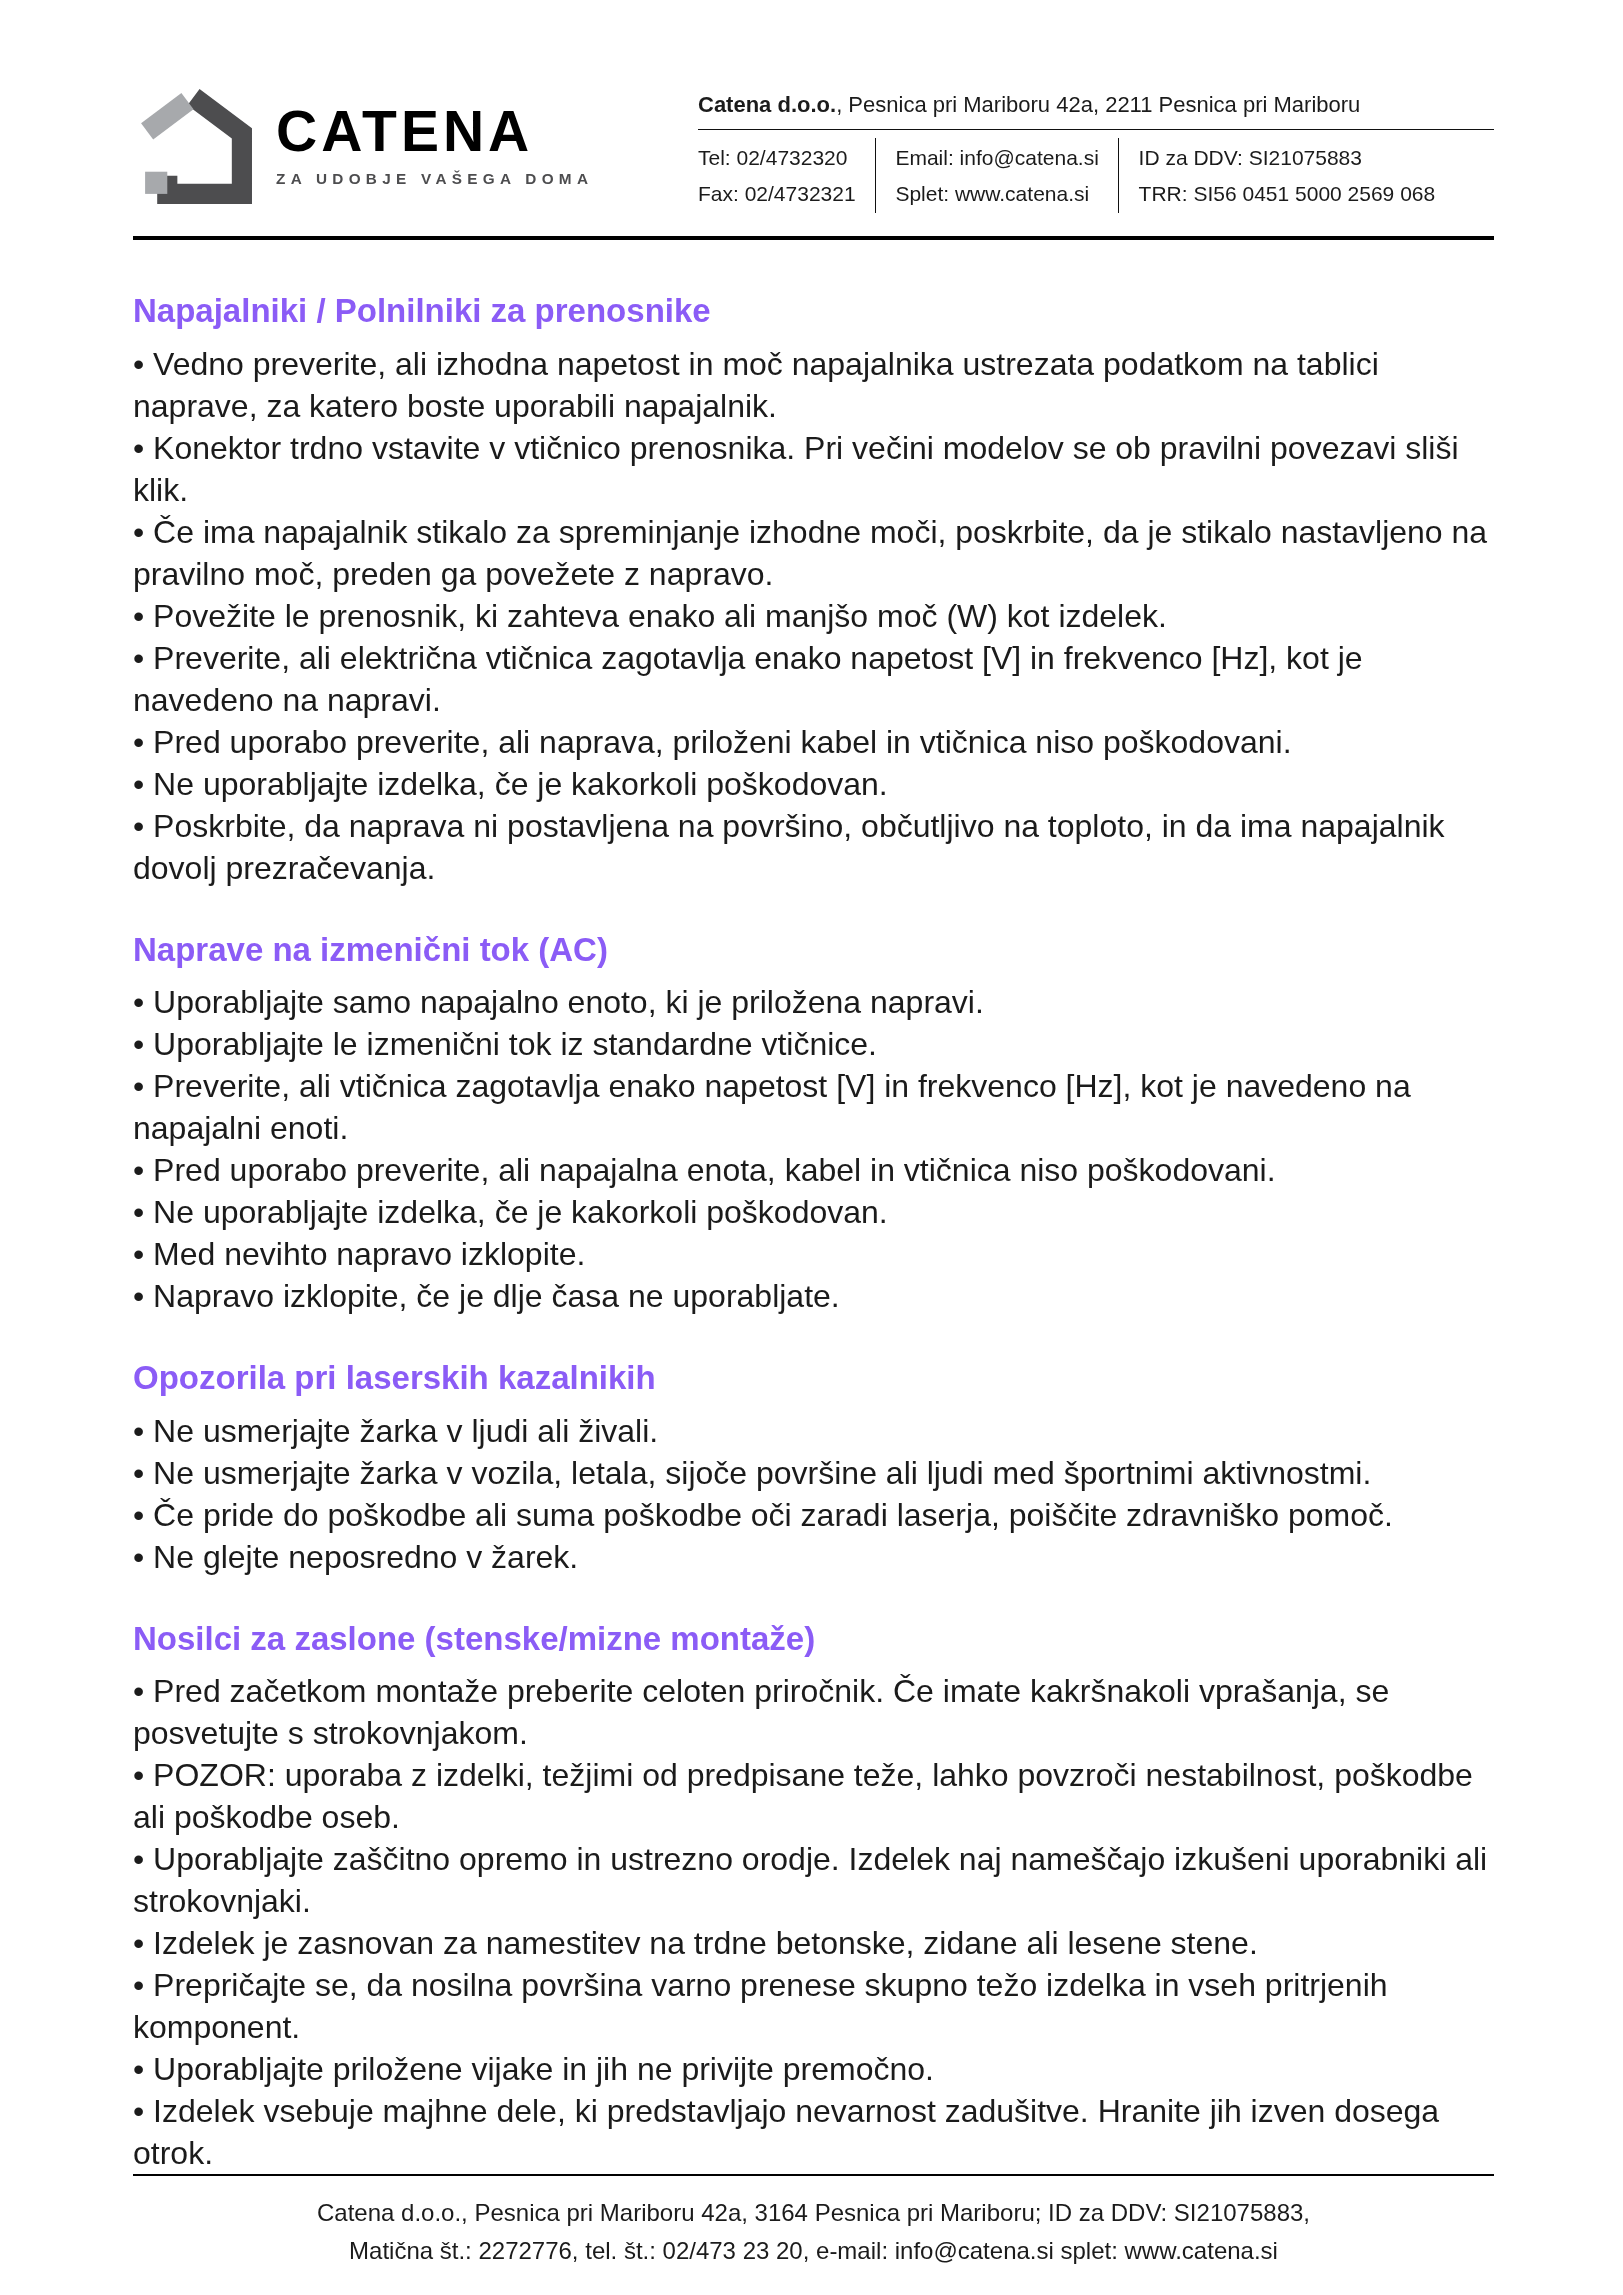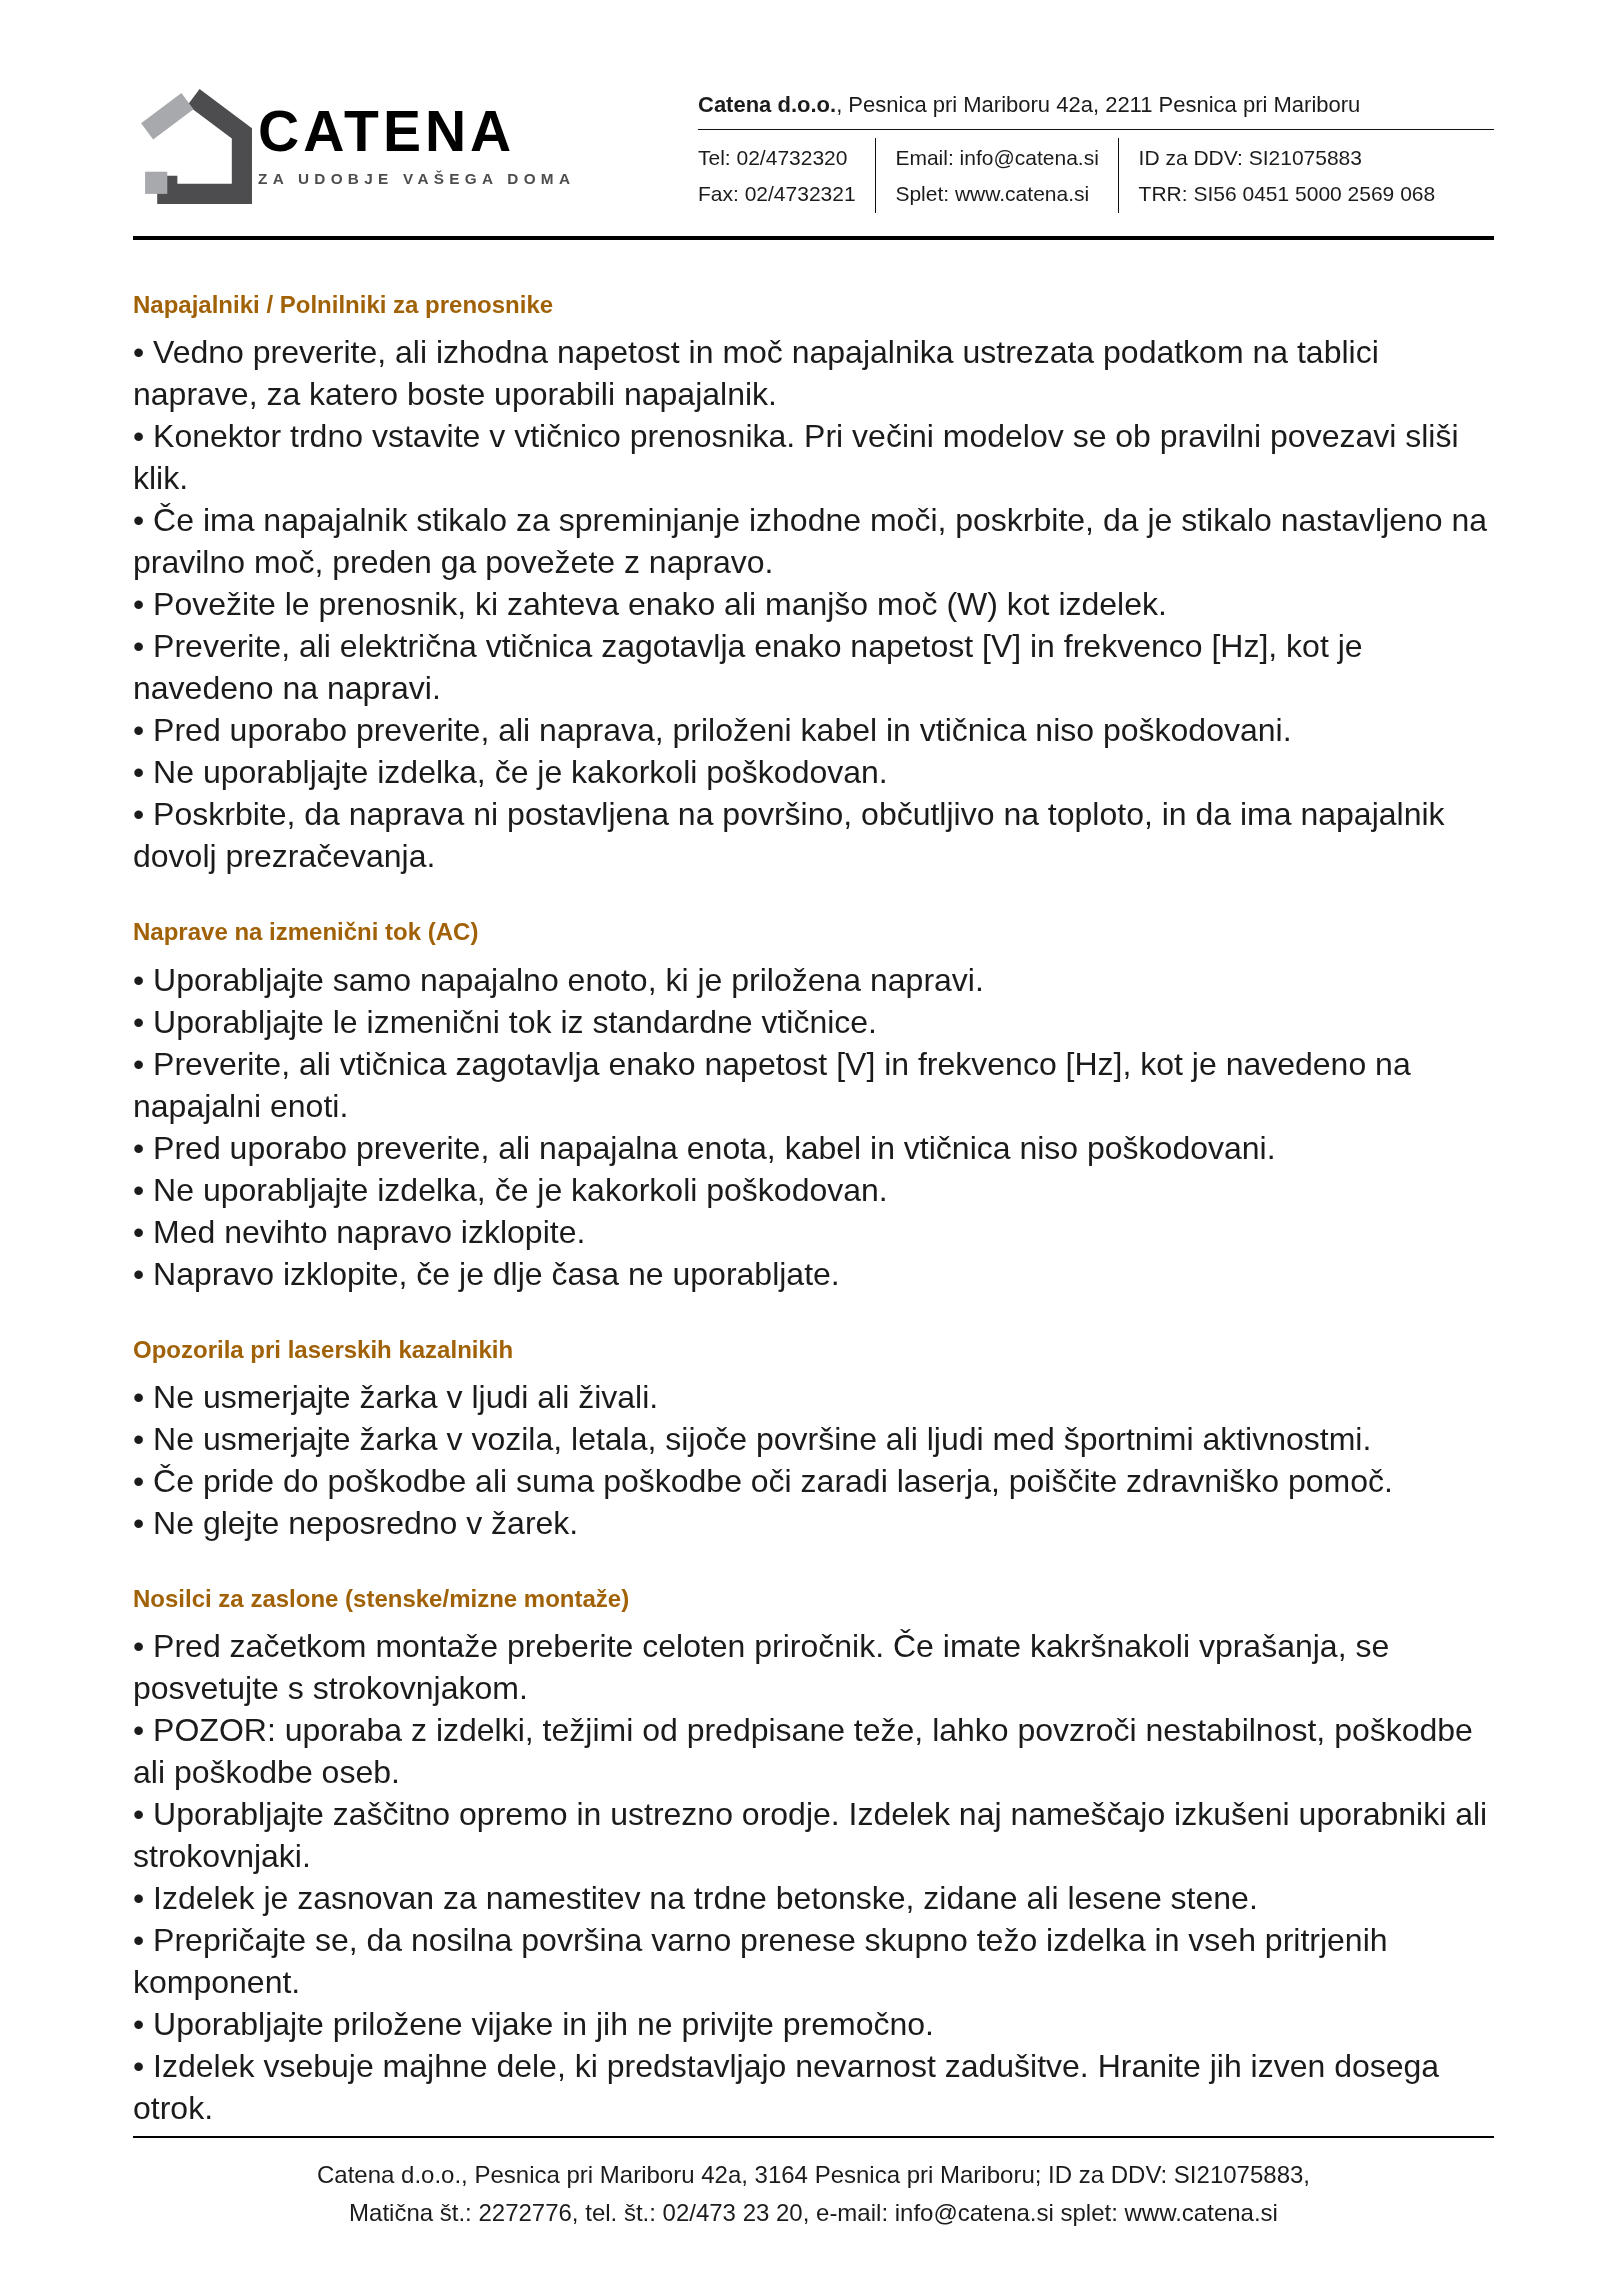--- a/index.html
+++ b/index.html
@@ -10,39 +10,39 @@
     width: 1623px;
     min-height: 2295px;
     padding: 85px 129px 63px 133px;
     display: flex;
     flex-direction: column;
     background: #ffffff;
   }
 
   
   .header { display: flex; justify-content: space-between; align-items: flex-start; }
-  .logo { display: flex; align-items: center; gap: 4px; }
+  .logo { display: flex; align-items: center; gap: 22px; }
   .house-icon { width: 121px; height: 121px; flex: 0 0 auto; }
   .logo-text { display: flex; flex-direction: column; }
   .logo-name { font-size: 57px; font-weight: 700; letter-spacing: 4px; color: #000; line-height: 1; }
   .logo-tagline { font-size: 15.3px; font-weight: 700; letter-spacing: 5.3px; color: #4d4d4f; margin-top: 10.5px; white-space: nowrap; }
 
   .header-right { width: 796px; padding-top: 4.8px; }
   .company-line { font-size: 22px; line-height: 1.35; padding-bottom: 9.7px; border-bottom: 1.6px solid #111; white-space: nowrap; }
   .company-bold { font-weight: 700; }
   .contact-grid { display: flex; align-items: stretch; padding-top: 8px; }
   .contact-col { font-size: 21px; line-height: 36px; padding: 1.6px 19.4px; white-space: nowrap; }
   .contact-col.first { padding-left: 0; }
   .contact-col + .contact-col { border-left: 1.6px solid #111; }
 
   .top-rule { border: none; border-top: 4px solid #000; margin: 22.6px 0 0 0; width: 100%; }
 
   
   .document-body { padding-top: 50px; }
-  .section-title { font-size: 24px; font-weight: 700; margin: 40px 0 11.3px 0; line-height: 1.25; color: #a16207; }
+  .section-title { font-size: 33px; font-weight: 700; margin: 40px 0 11.3px 0; line-height: 1.25; color: #8b5cf6; }
   .section:first-child .section-title { margin-top: 0; }
   .bullets { list-style: none; margin: 0; padding: 0; font-size: 32px; line-height: 42px; }
   .bullets li { margin: 0; }
 
   
   .footer { margin-top: auto; }
   .footer-rule { border: none; border-top: 2.4px solid #000; margin: 0 0 18px 0; }
   .footer-line { text-align: center; font-size: 24px; line-height: 38px; }
 </style>
 </head>

